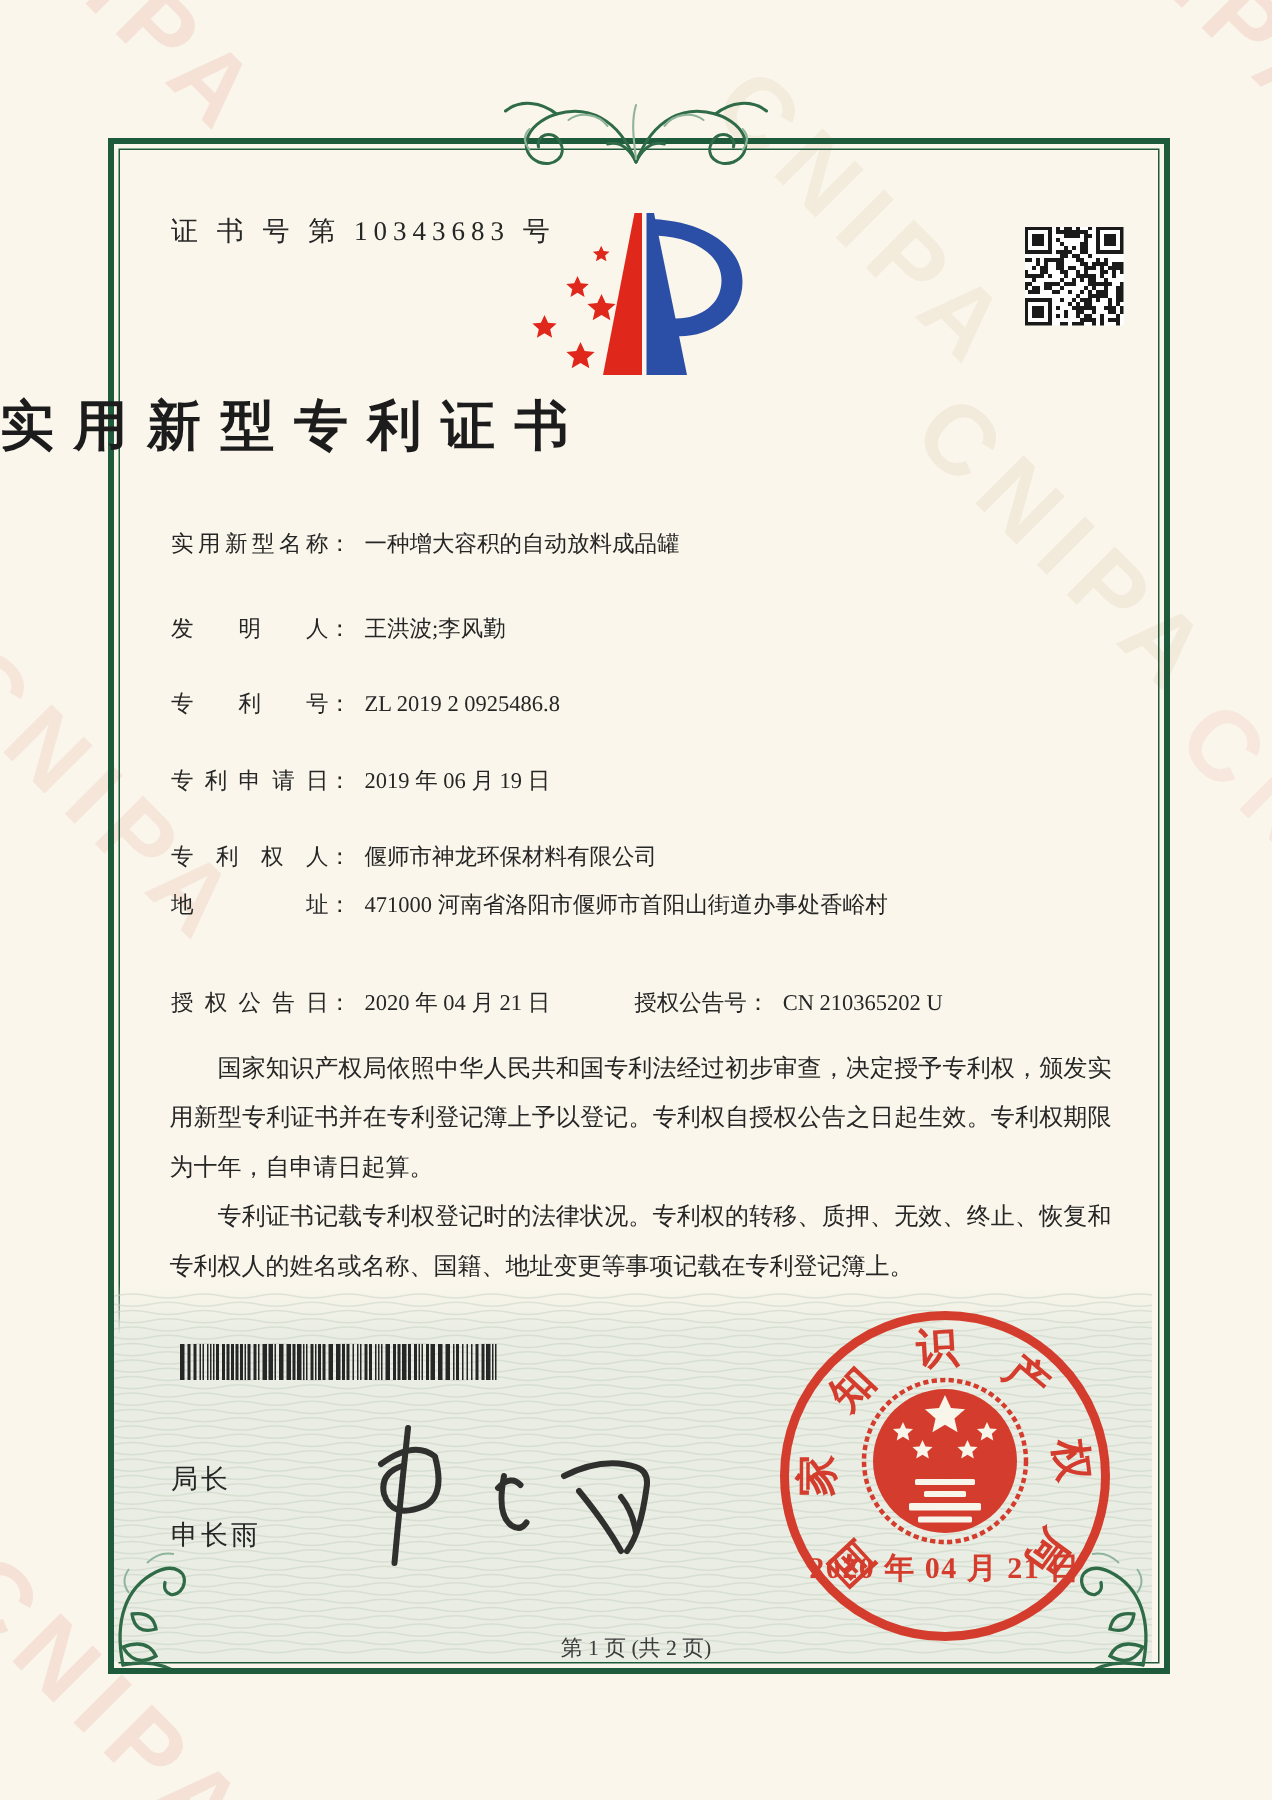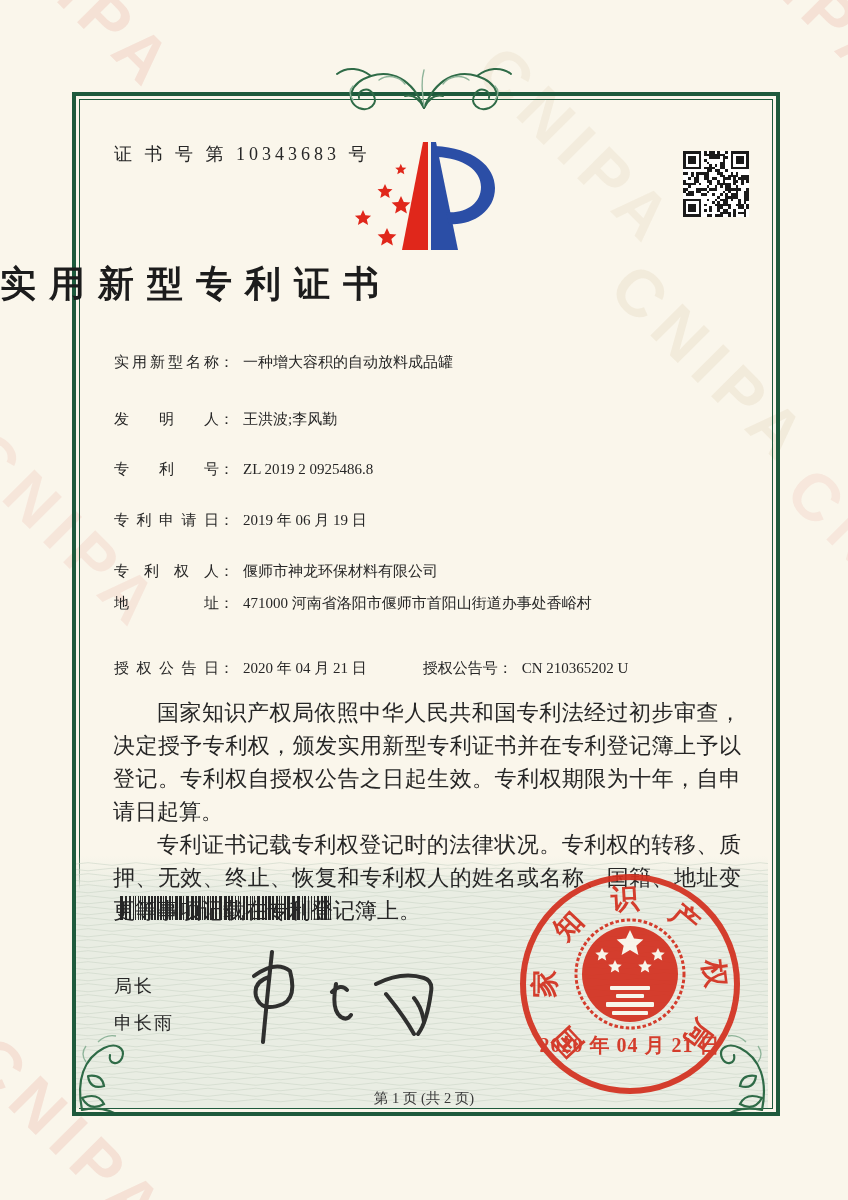--- a/index.html
+++ b/index.html
@@ -27,21 +27,21 @@
       border:1px solid var(--border-green);}
   .green-band{position:absolute;left:76px;top:856px;width:692px;height:252px;
       background:linear-gradient(180deg,rgba(233,237,227,0) 0,var(--band-green) 34px);}
   .cert-no{position:absolute;left:114px;top:142px;font-size:18px;letter-spacing:4px;}
   .title{position:absolute;left:0;top:260px;width:848px;
       font-size:36px;font-weight:bold;letter-spacing:13px;color:#1c1c1c;}
   .frow{position:absolute;left:114px;font-size:15px;white-space:nowrap;}
   .flabel{display:inline-block;width:105px;text-align:justify;text-align-last:justify;vertical-align:bottom;}
   .fvalue{margin-left:9px;}
   .grant2{margin-left:56px;}
-  .paras{position:absolute;left:113px;top:696px;width:628px;font-size:22px;
+  .paras{position:absolute;left:113px;top:696px;width:628px;font-size:16px;
       line-height:33px;text-align:justify;}
   .paras p{margin:0;text-indent:2em;}
   .bureau{position:absolute;left:114px;font-size:18px;letter-spacing:2px;}
   .page-num{position:absolute;left:0;top:1089px;width:848px;text-align:center;font-size:14.5px;color:#3a3a3a;}
   .note-box{position:absolute;left:50%;transform:translateX(-50%);top:1132px;
       background:#fffdf7;padding:9px 26px;font-size:15.5px;letter-spacing:3px;box-shadow:0 0 0 1px #f1ead9;}
   svg{position:absolute;display:block;}
   svg text.sealchar{fill:var(--seal-red);font-size:28px;font-weight:bold;text-anchor:middle;
       font-family:"Liberation Serif",serif;}
   svg text.sealdate{fill:var(--seal-red);font-size:20px;font-weight:bold;text-anchor:middle;

